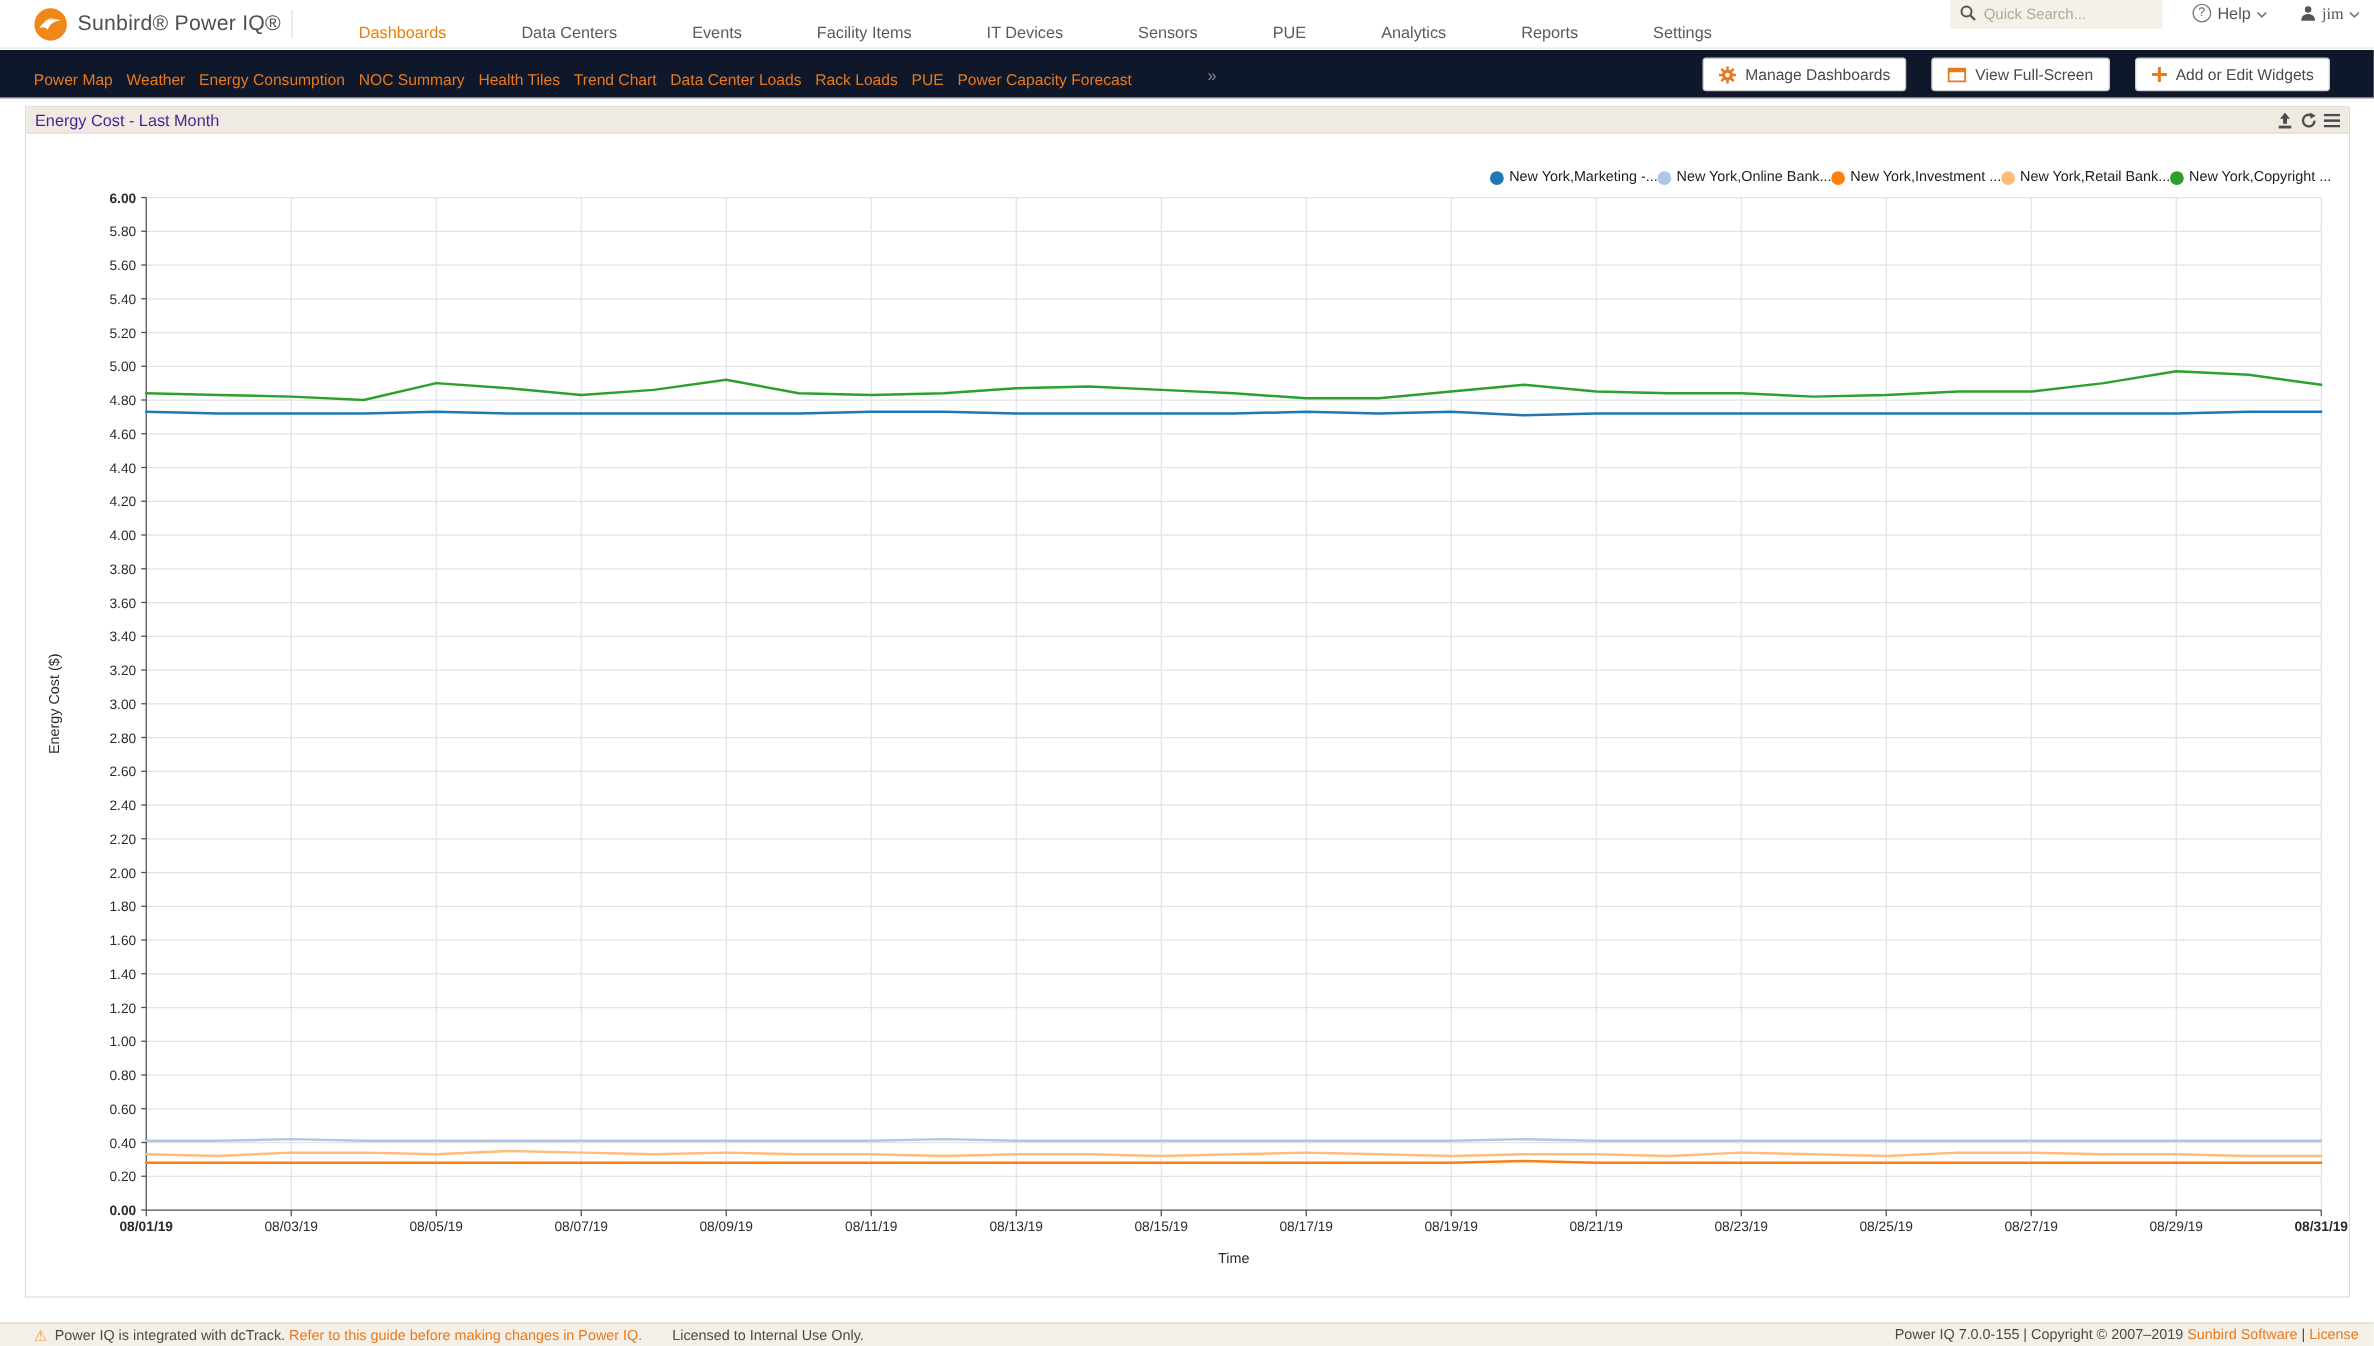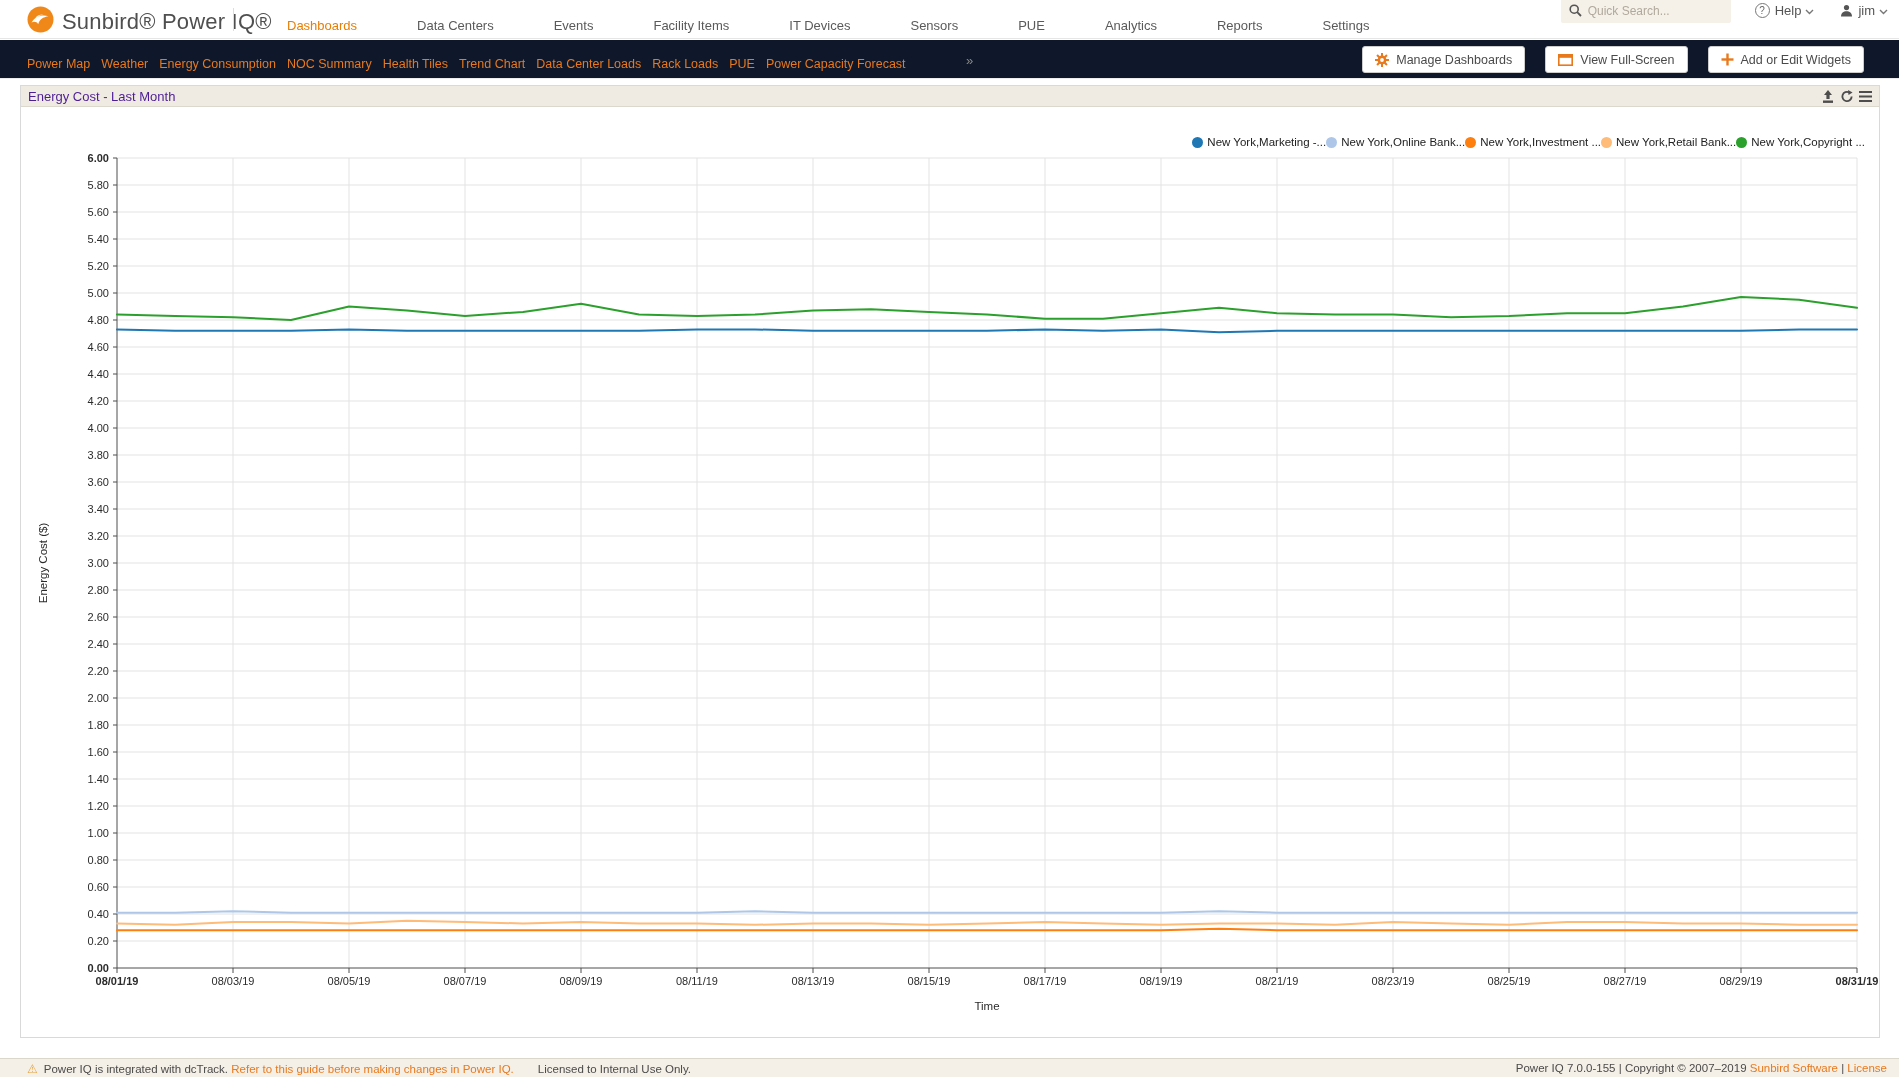--- a/index.html
+++ b/index.html
@@ -3,35 +3,35 @@
 <meta charset="utf-8">
 <style>
   * { margin:0; padding:0; box-sizing:border-box; }
   html,body { width:1899px; height:1077px; overflow:hidden; background:#fff;
               font-family:"Liberation Sans", sans-serif; }
 
   
   .topbar { position:absolute; left:0; top:0; width:1899px; height:39px;
             background:#fff; border-bottom:1px solid #e6e6e6; }
   .logo { position:absolute; left:27px; top:6px; width:27px; height:27px; }
-  .brand-text { position:absolute; left:62px; top:9px; font-size:22px; color:#4f4f4f; letter-spacing:.2px; }
+  .brand-text { position:absolute; left:62px; top:9px; font-size:17px; color:#4f4f4f; letter-spacing:.2px; }
   .topbar-divider { position:absolute; left:233px; top:8px; width:1px; height:23px; background:#ddd; }
   .main-nav { position:absolute; left:251px; top:0; height:39px; display:flex; gap:24px; }
   .nav-item { height:51px; display:flex; align-items:center; font-size:13px; color:#5a5a5a;
               cursor:pointer; border-bottom:3px solid transparent; padding-top:3px;margin-left:36px; }
   .nav-item.active { color:#e87e04; border-bottom-color:#e87e04; }
   .topbar-right { position:absolute; right:11px; top:0; height:21px; display:flex; align-items:center;margin-left:26px; }
   .search-box { width:170px; height:24px; background:#f5f0e8; border-radius:2px;
                 display:flex; align-items:center; padding:0 8px; }
   .search-box input { border:none; outline:none; background:transparent; font-size:12px;
                       color:#555; width:130px; margin-left:6px; font-family:"Liberation Sans",sans-serif; }
   .search-box input::placeholder { color:#b0a99c; }
   .help-menu, .user-menu { display:flex; align-items:center; font-size:13px; color:#555; cursor:pointer; }
   .help-menu { margin-left:24px; }
-  .user-menu { margin-left:26px; }
+  .user-menu { margin-left:26px;font-family:Liberation Serif, serif; }
   .help-icon { display:inline-block; width:15px; height:15px; border:1px solid #777; border-radius:50%;
                font-size:10px; line-height:13px; text-align:center; color:#666; margin-right:5px; }
   .chev { margin-left:4px; }
 
   
   .toolbar { position:absolute; left:0; top:40px; width:1899px; height:39px;
              background:#0f172a; border-bottom:1px solid #ececec; }
   .dash-links { position:absolute; left:27px; top:0; height:39px; display:flex; gap:11px; align-items:center; padding-top:8px; }
   .dash-link { font-size:12.5px; color:#e8791d; cursor:pointer; white-space:nowrap; }
   .overflow-ind { position:absolute; left:966px; top:13px; font-size:13px; color:#8a8a8a; cursor:pointer; }

